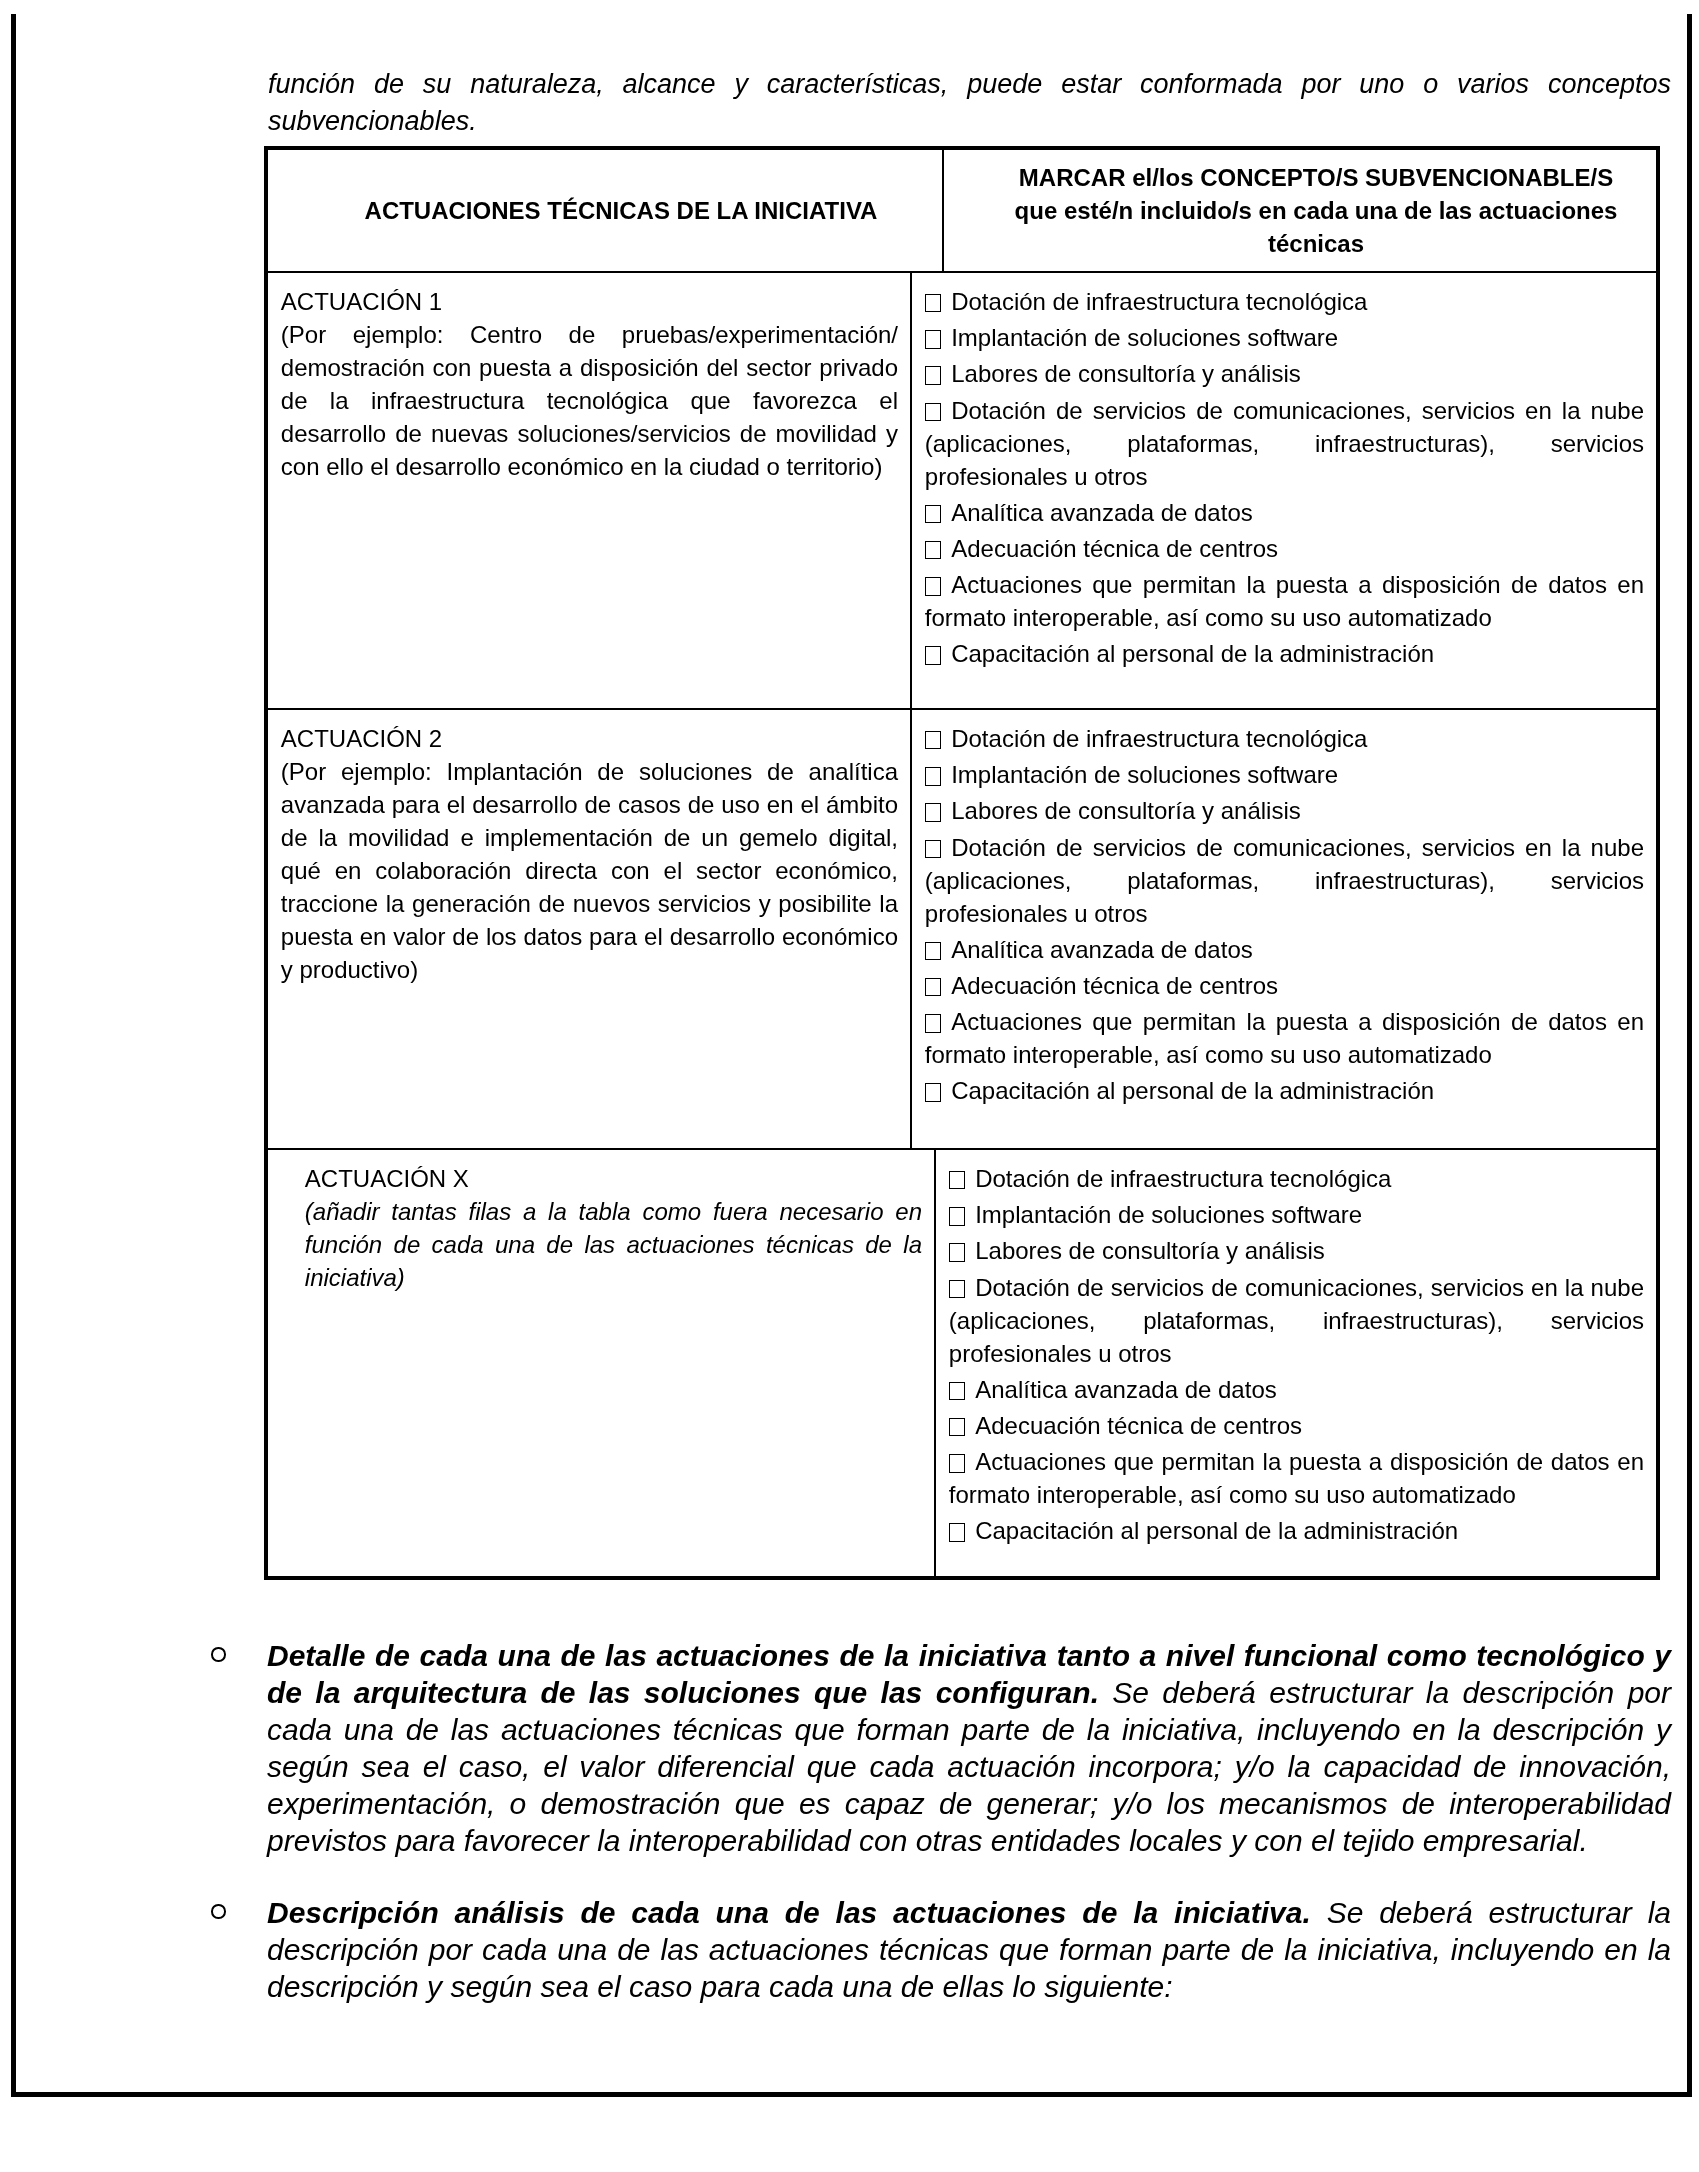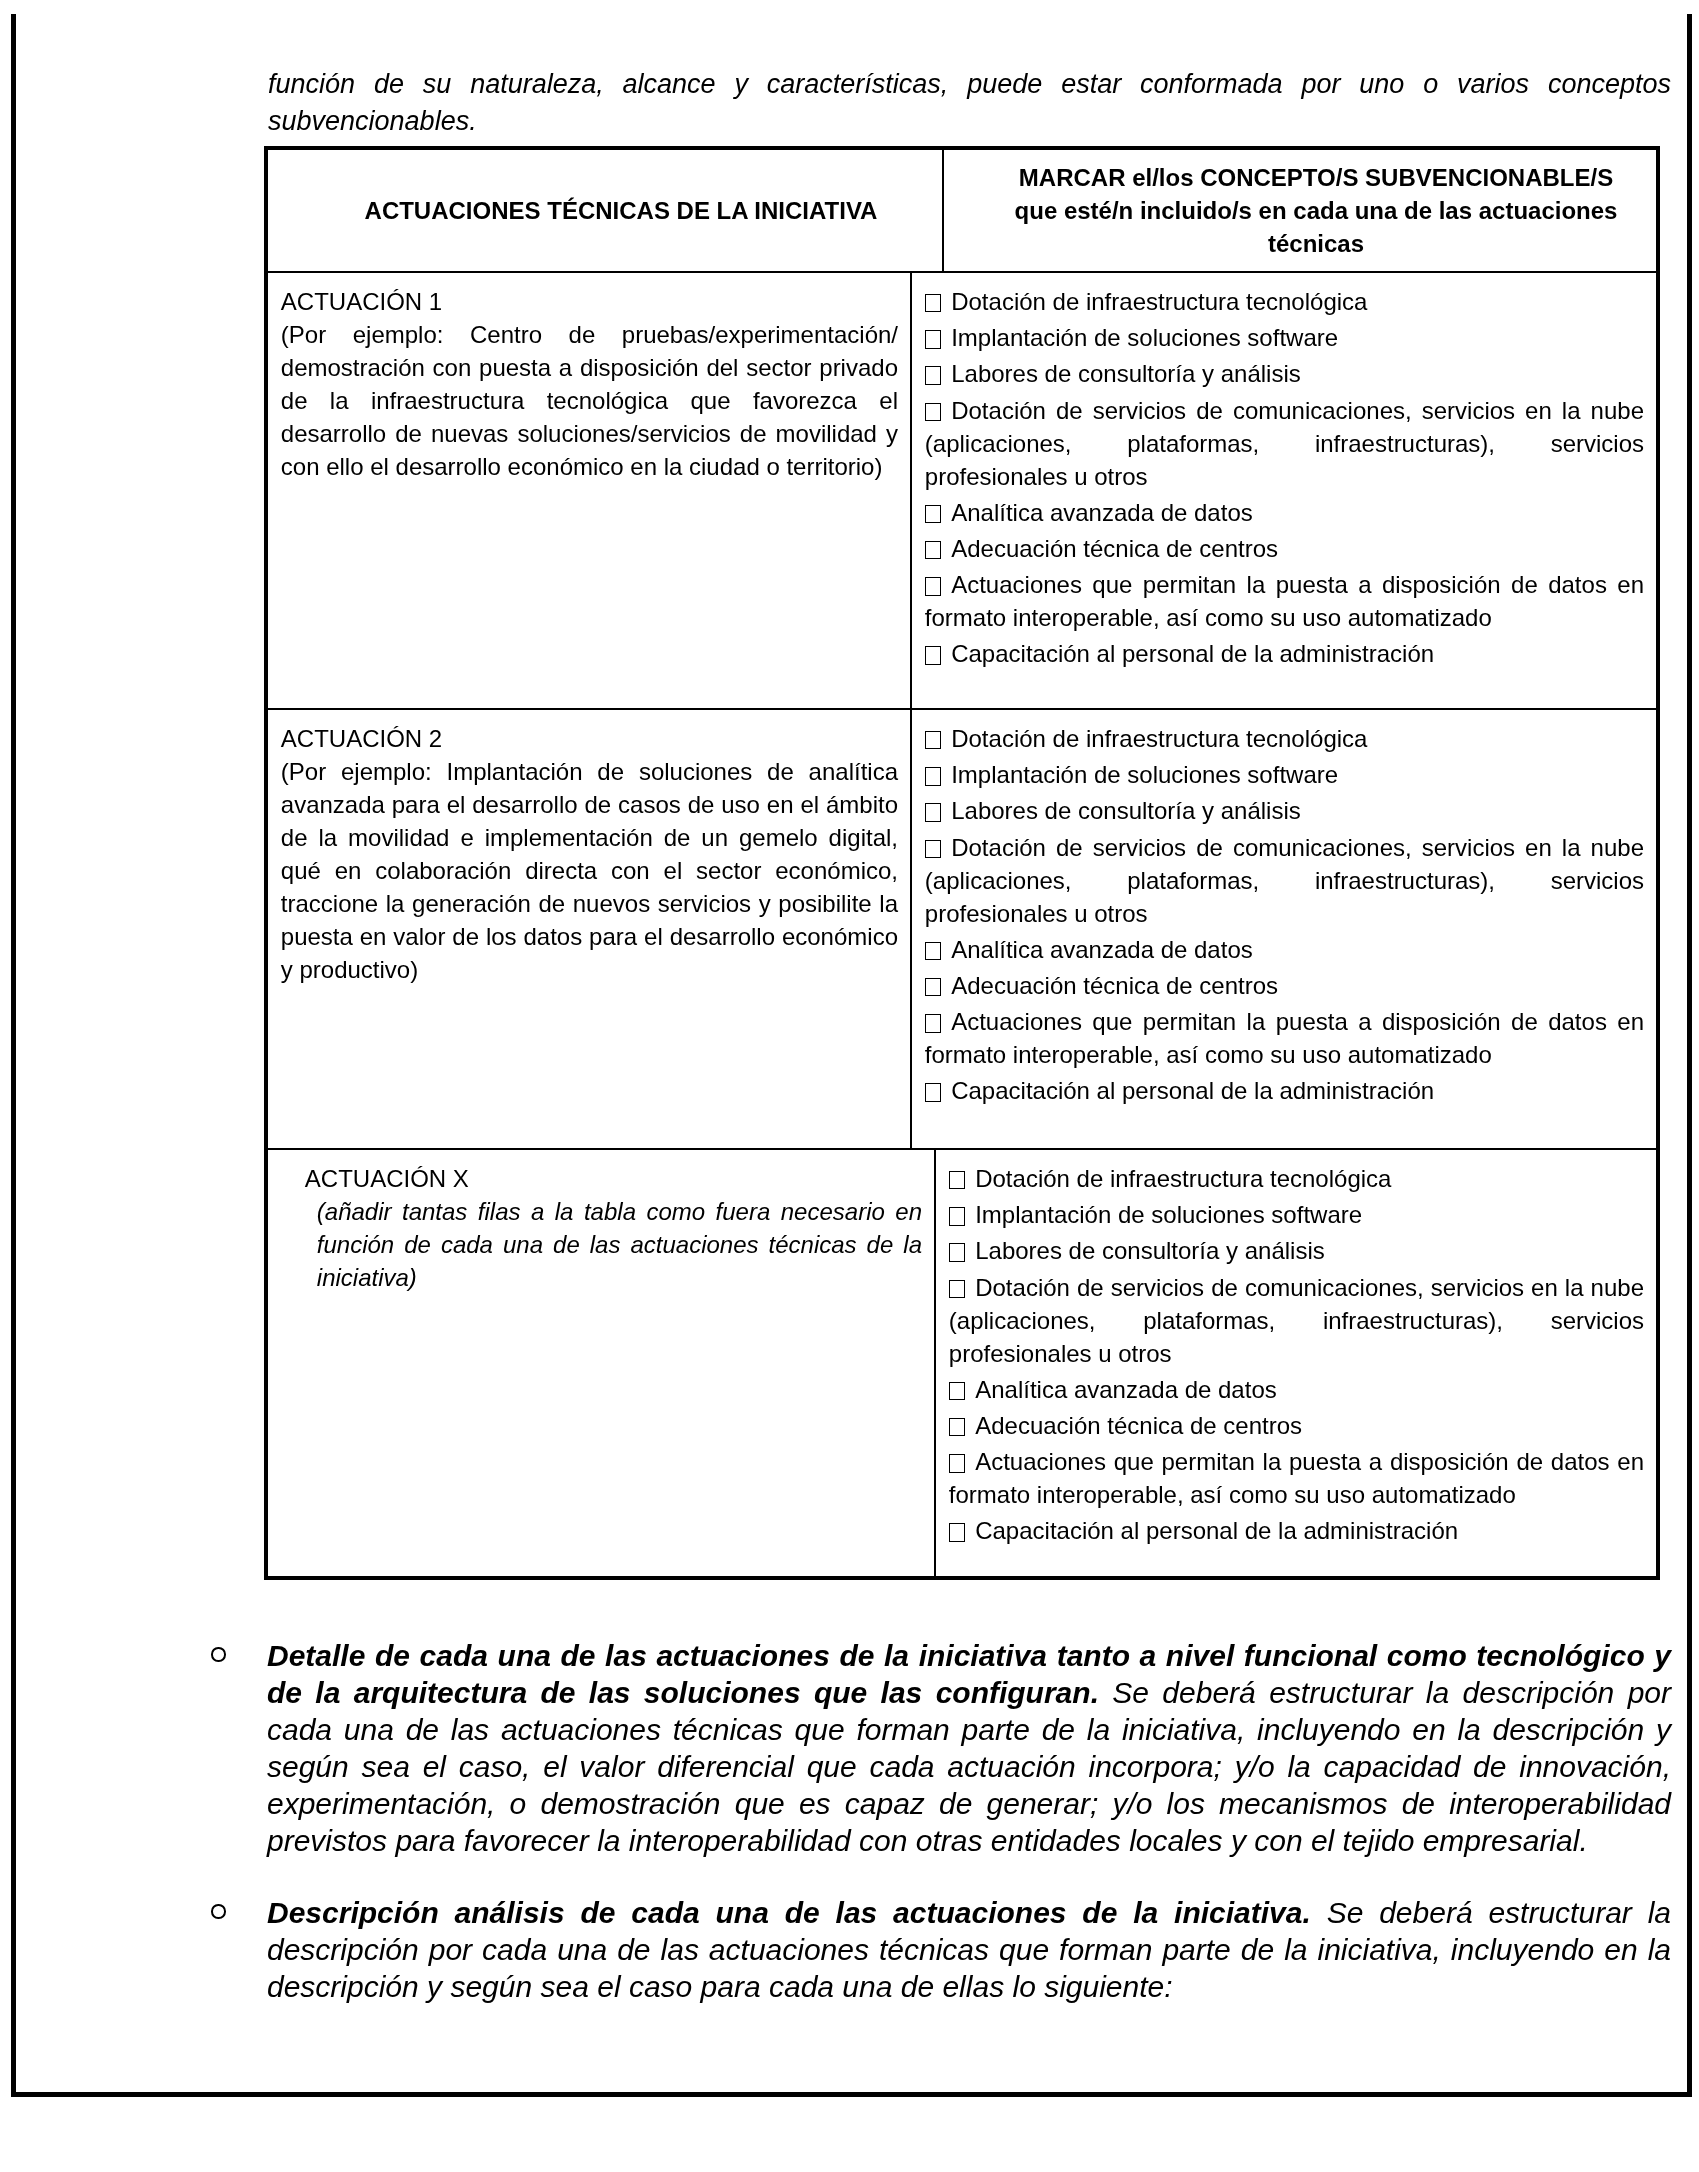--- a/index.html
+++ b/index.html
@@ -41,21 +41,21 @@
     display:flex;align-items:center;justify-content:center;
     text-align:center;font-weight:bold;
     padding:8px 22.4px;
     margin-left:32px;
   }
   .bcell{padding:12px 12px 8px 12.8px;text-align:justify;}
   .r1{min-height:437px;}
   .r2{min-height:440px;}
   .r3{min-height:426px;padding-left:24px;}
   .acttitle{text-align:left;}
-  .ital{font-style:italic;margin-left:12px;}
+  .ital{font-style:italic;}
   .citem{margin-bottom:3.2px;}
   .cb{
     display:inline-block;width:16px;height:18.4px;
     border:1.6px solid #000;background:#fff;
     margin-right:10.4px;vertical-align:-2.4px;
   }
   
   .bullets{position:absolute;left:209px;top:1637px;width:1462px;}
   .bullet{
     position:relative;padding-left:58px;margin-bottom:35px;

